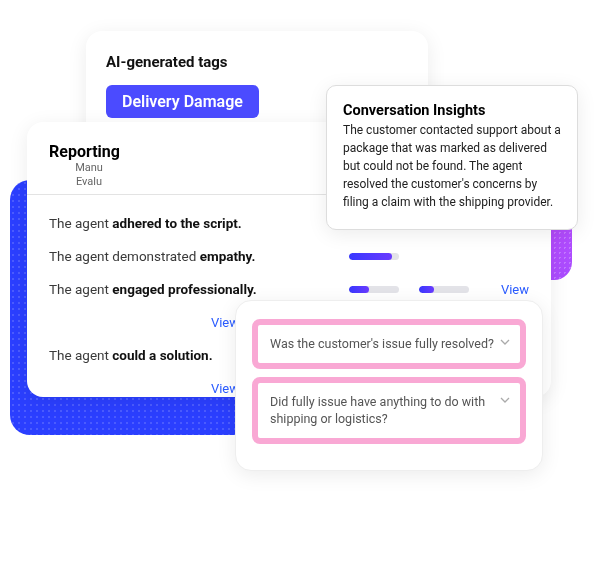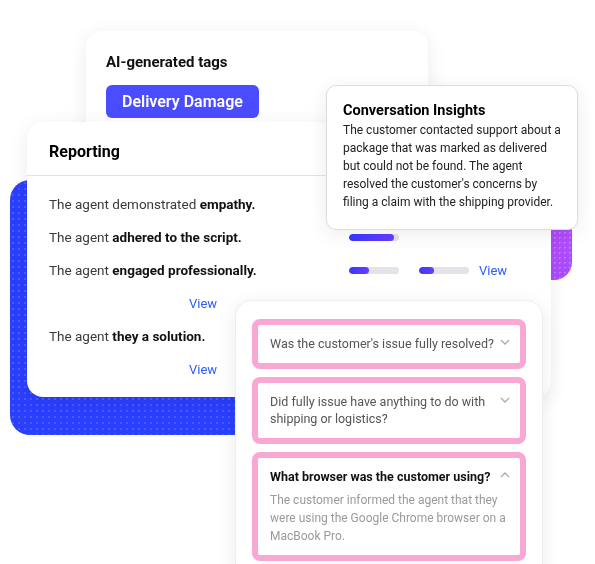--- a/index.html
+++ b/index.html
@@ -77,20 +77,21 @@
     top: 122px;
     width: 524px;
     height: 275px;
     padding: 20px 0 0 0;
   }
   .reporting-header {
     display: flex;
     align-items: flex-start;
     padding: 0 22px 4px 22px;
     border-bottom: 1.5px solid #e3e3e3;
+    flex-direction: column;
   }
   .reporting-title {
     font-size: 16px;
     font-weight: 700;
     flex: 1;
   }
   .reporting-colhead {
     font-size: 11px;
     color: #666;
     width: 80px;
@@ -119,20 +120,21 @@
     border-radius: 4px;
     overflow: hidden;
   }
   .bar-fill {
     height: 100%;
     background: linear-gradient(90deg, #3838ff, #6a3bff);
     border-radius: 4px;
   }
   .view-link {
     width: 50px;
+    text-align: right;
     color: #2b5cff;
     font-size: 13px;
   }
 
   
   .insights-card {
     left: 326px;
     top: 85px;
     width: 252px;
     padding: 16px 16px 18px 16px;
@@ -213,34 +215,34 @@
   <span class="tag-chip">Delivery Damage</span>
 </div>
 
 <div class="card reporting-card">
   <div class="reporting-header">
     <div class="reporting-title">Reporting</div>
     <div class="reporting-colhead">Manu<br>Evalu</div>
   </div>
   <div class="report-rows" id="report-rows">
       <div class="report-row">
+        <div class="report-label">The agent <b>adhered to the script.</b></div>
+        <div class="bar-cell">
+          <div class="bar-track">
+            <div class="bar-fill" style="width: 90%;"></div>
+          </div>
+        </div>
+        <div class="bar-cell"></div>
+        <div class="view-link"></div>
+      </div>
+      <div class="report-row">
         <div class="report-label">The agent demonstrated <b>empathy.</b></div>
         <div class="bar-cell">
           <div class="bar-track">
             <div class="bar-fill" style="width: 85%;"></div>
-          </div>
-        </div>
-        <div class="bar-cell"></div>
-        <div class="view-link"></div>
-      </div>
-      <div class="report-row">
-        <div class="report-label">The agent <b>adhered to the script.</b></div>
-        <div class="bar-cell">
-          <div class="bar-track">
-            <div class="bar-fill" style="width: 90%;"></div>
           </div>
         </div>
         <div class="bar-cell"></div>
         <div class="view-link"></div>
       </div>
       <div class="report-row">
         <div class="report-label">The agent <b>engaged professionally.</b></div>
         <div class="bar-cell">
           <div class="bar-track">
             <div class="bar-fill" style="width: 40%;"></div>
@@ -252,21 +254,21 @@
           </div>
         </div>
         <div class="view-link">View</div>
       </div>
       <div class="report-row">
         <div class="bar-cell"></div>
         <div class="bar-cell"></div>
         <div class="view-link">View</div>
       </div>
       <div class="report-row">
-        <div class="report-label">The agent <b>they a solution.</b></div>
+        <div class="report-label">The agent <b>could a solution.</b></div>
         <div class="bar-cell"></div>
         <div class="bar-cell"></div>
         <div class="view-link">View</div>
       </div>
       <div class="report-row">
         <div class="bar-cell"></div>
         <div class="bar-cell"></div>
         <div class="view-link">View</div>
       </div>
     </div>
@@ -288,23 +290,14 @@
         </span>
       </div>
       <div class="q-item">
         <div class="q-q">Did fully issue have anything to do with shipping or logistics?</div>
         <span class="q-chev">
           <svg viewBox="0 0 10 10">
             <path d="M1 3 L5 7 L9 3" fill="none" stroke="currentColor" stroke-width="1.3"></path>
           </svg>
         </span>
       </div>
-      <div class="q-item expanded">
-        <div class="q-q">What browser was the customer using?</div>
-        <div class="q-a">The customer informed the agent that they were using the Google Chrome browser on a MacBook Pro.</div>
-        <span class="q-chev">
-          <svg viewBox="0 0 10 10">
-            <path d="M1 7 L5 3 L9 7" fill="none" stroke="currentColor" stroke-width="1.3"></path>
-          </svg>
-        </span>
-      </div>
     </div>
 </div>
 
 </body></html>

